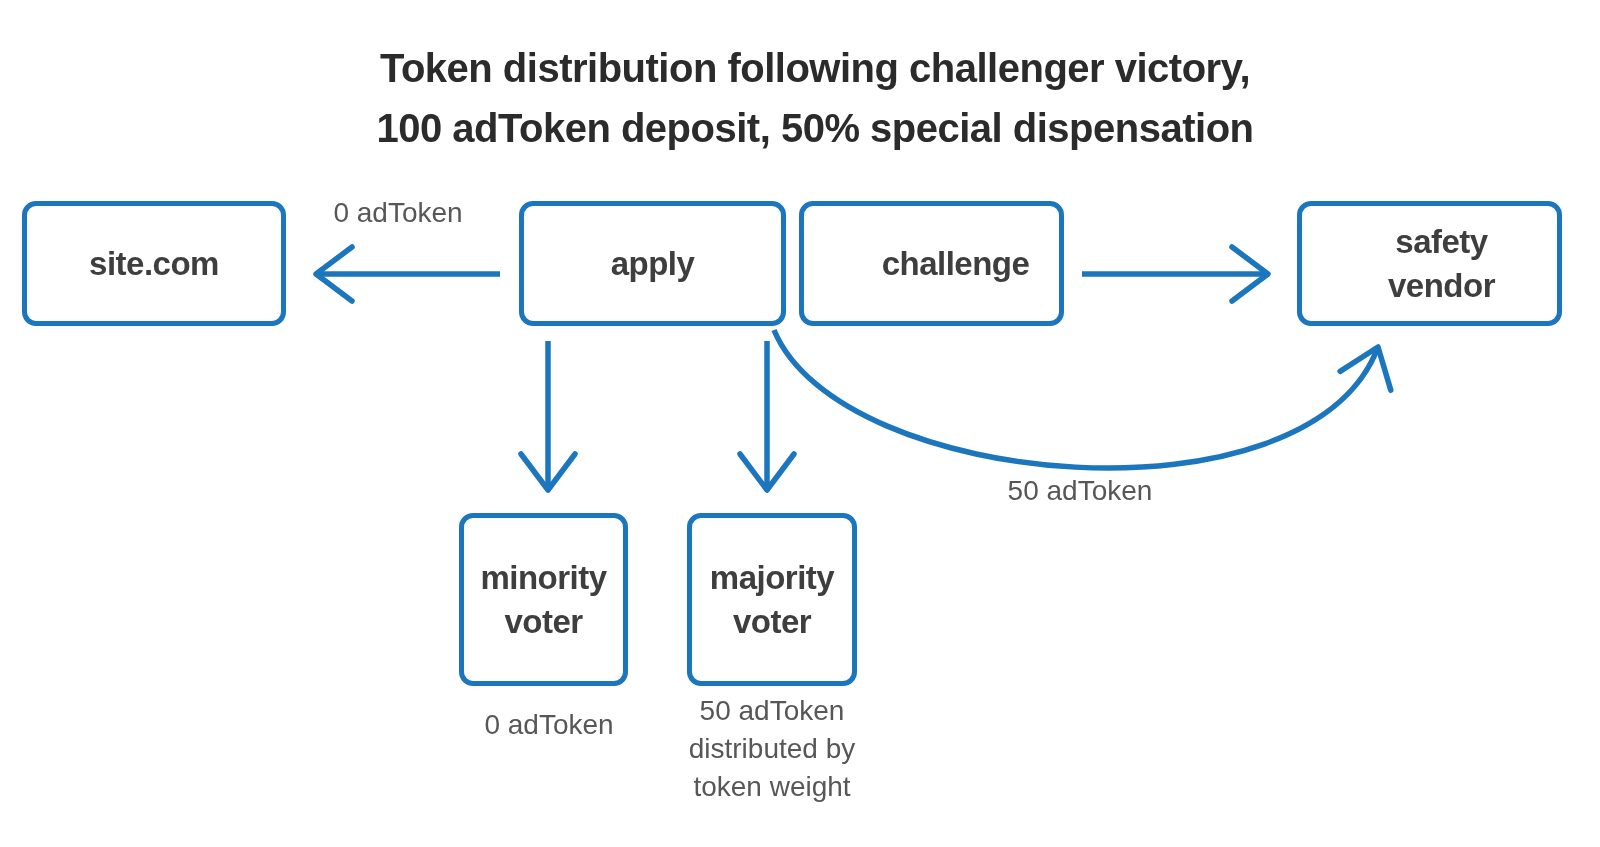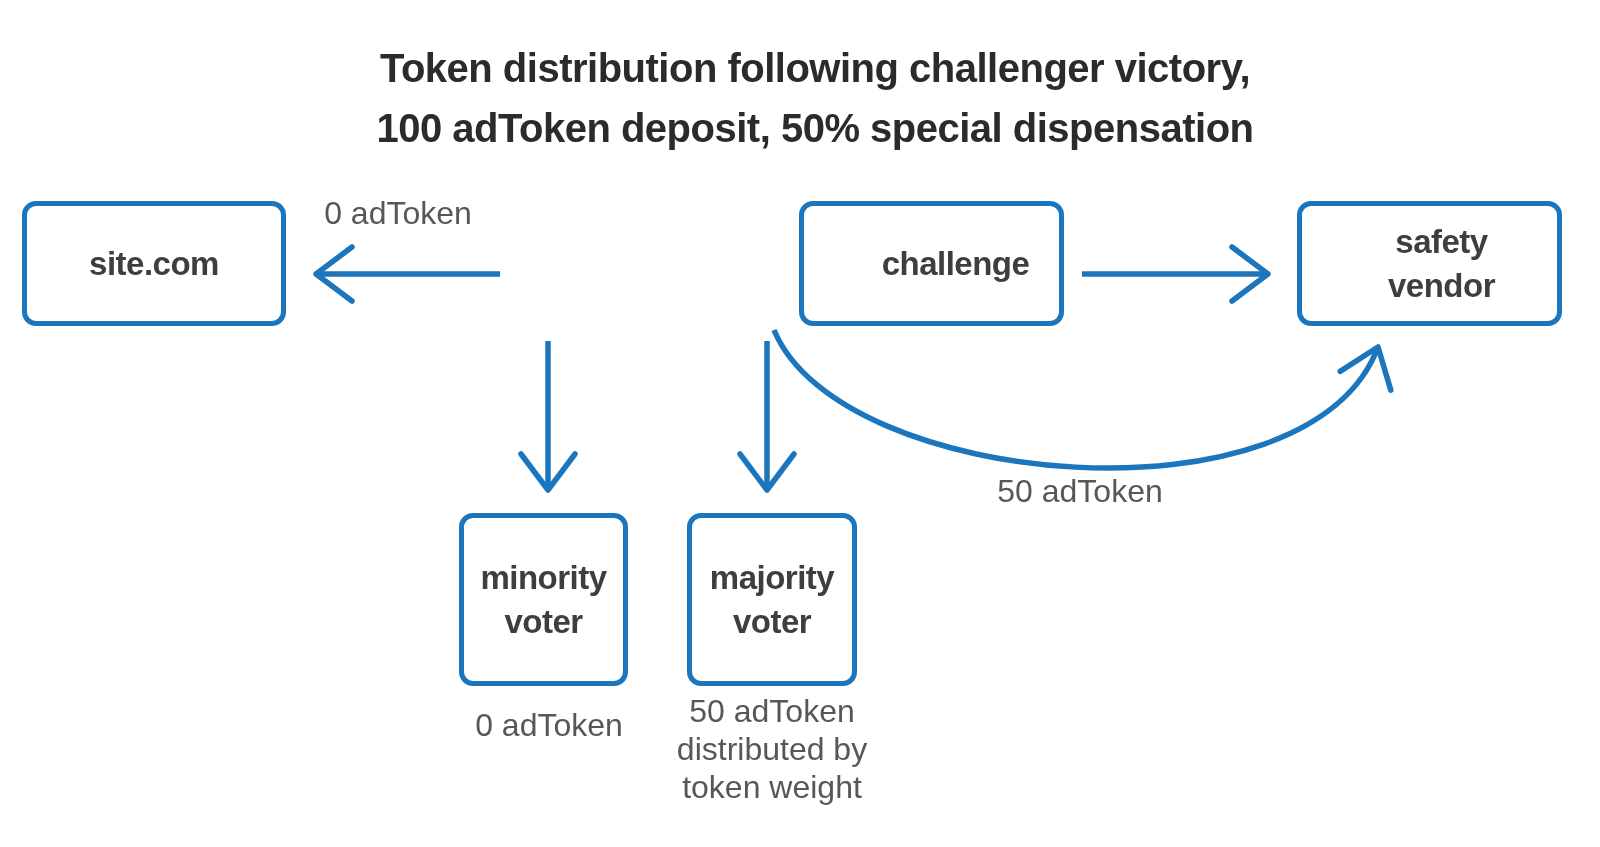--- a/index.html
+++ b/index.html
@@ -20,21 +20,21 @@
     color:#3e3e3e;font-size:33px;font-weight:700;line-height:44px;letter-spacing:-0.5px;
     white-space:pre-line;
   }
   .box-site      {left:22px;  top:201px;width:264px;height:125px;}
   .box-apply     {left:519px; top:201px;width:267px;height:125px;}
   .box-challenge {left:799px; top:201px;width:265px;height:125px;padding-left:48px;}
   .box-safety    {left:1297px;top:201px;width:265px;height:125px;padding-left:24px;}
   .box-minority  {left:459px; top:513px;width:169px;height:173px;}
   .box-majority  {left:687px; top:513px;width:170px;height:173px;}
   .edge-label{
-    position:absolute;color:#575757;font-size:32px;font-weight:400;line-height:38px;
+    position:absolute;color:#575757;font-size:28px;font-weight:400;line-height:38px;
     text-align:center;white-space:pre-line;
   }
   .lbl-zero   {left:288px; top:194px;width:220px;}
   .lbl-hundred{left:1030px;top:194px;width:240px;}
   .lbl-fifty  {left:970px; top:472px;width:220px;}
   .cap-minority{left:439px;top:706px;width:220px;}
   .cap-majority{left:652px;top:692px;width:240px;}
   svg.arrows{position:absolute;left:0;top:0;pointer-events:none;}
 </style>
 </head>
@@ -52,20 +52,21 @@
       </marker>
     </defs>
     <path d="M 500 274 L 316 274" fill="none" stroke="#1b76bd" stroke-width="5.5" marker-end="url(#chev)"></path>
     <path d="M 1082 274 L 1268 274" fill="none" stroke="#1b76bd" stroke-width="5.5" marker-end="url(#chev)"></path>
     <path d="M 548 341 L 548 490" fill="none" stroke="#1b76bd" stroke-width="5.5" marker-end="url(#chev)"></path>
     <path d="M 767 341 L 767 490" fill="none" stroke="#1b76bd" stroke-width="5.5" marker-end="url(#chev)"></path>
     <path d="M 774 330 C 840 490, 1310 530, 1378 347" fill="none" stroke="#1b76bd" stroke-width="5.5" marker-end="url(#chev)"></path>
   </svg>
 
   <div class="box box-site">site.com</div>
+  <div class="box box-apply">apply</div>
   <div class="box box-challenge">challenge</div>
   <div class="box box-safety">safety
 vendor</div>
   <div class="box box-minority">minority
 voter</div>
   <div class="box box-majority">majority
 voter</div>
 
   <div class="edge-label lbl-zero">0 adToken</div>
   <div class="edge-label lbl-fifty">50 adToken</div>

